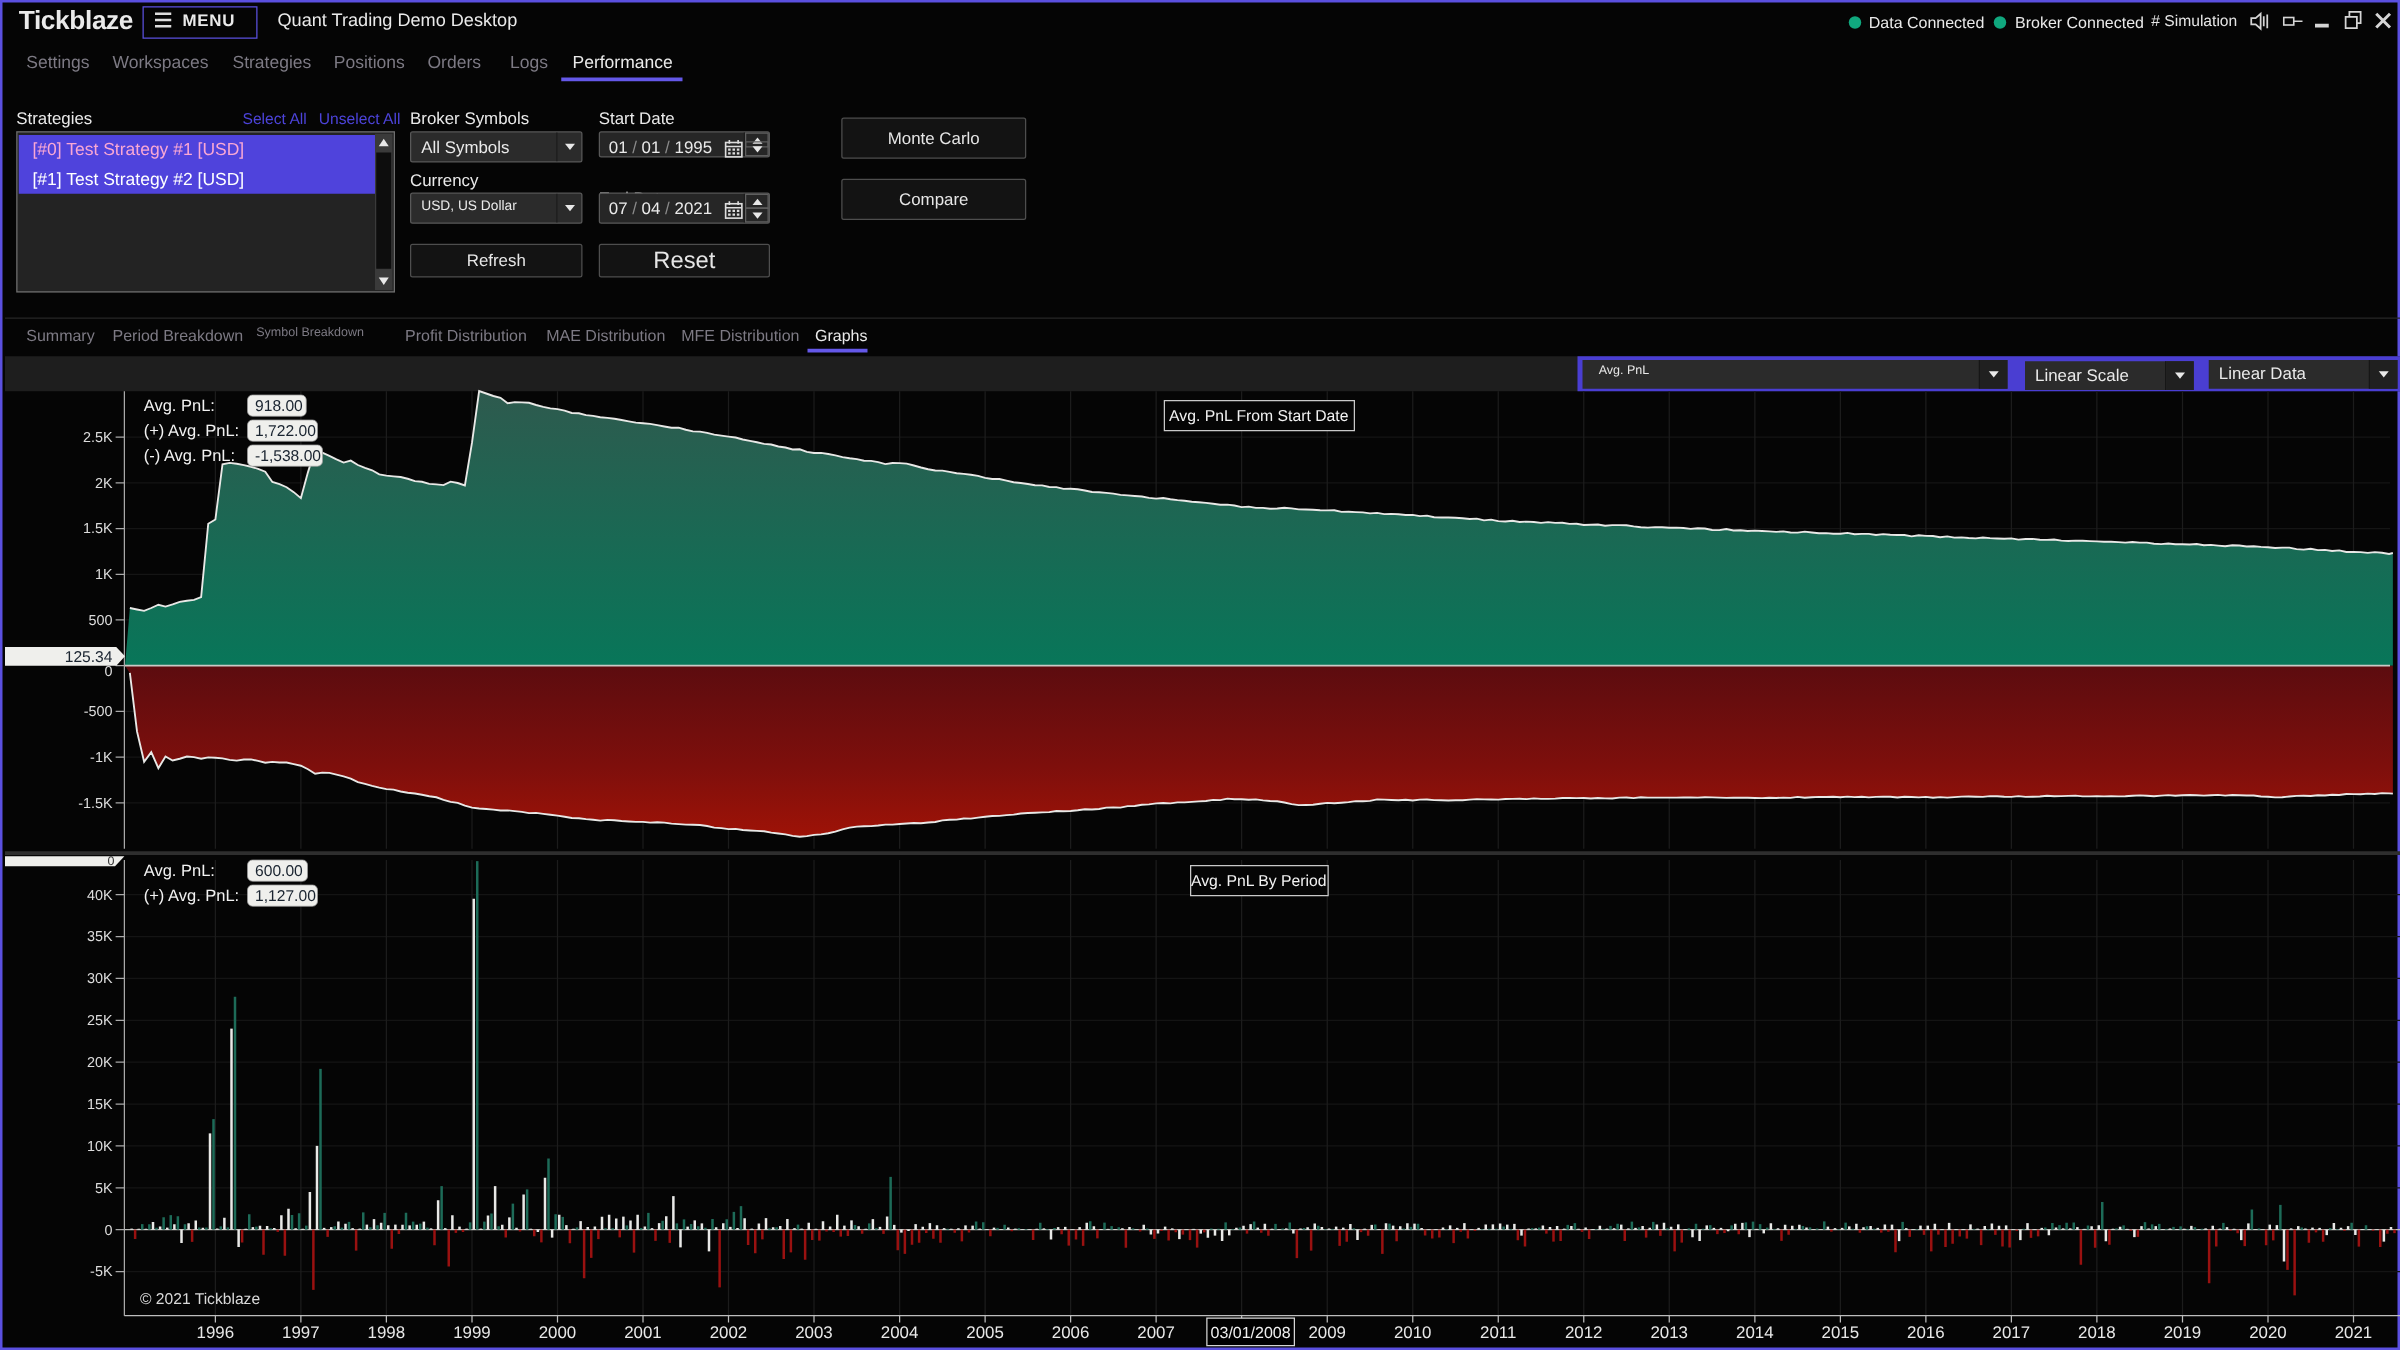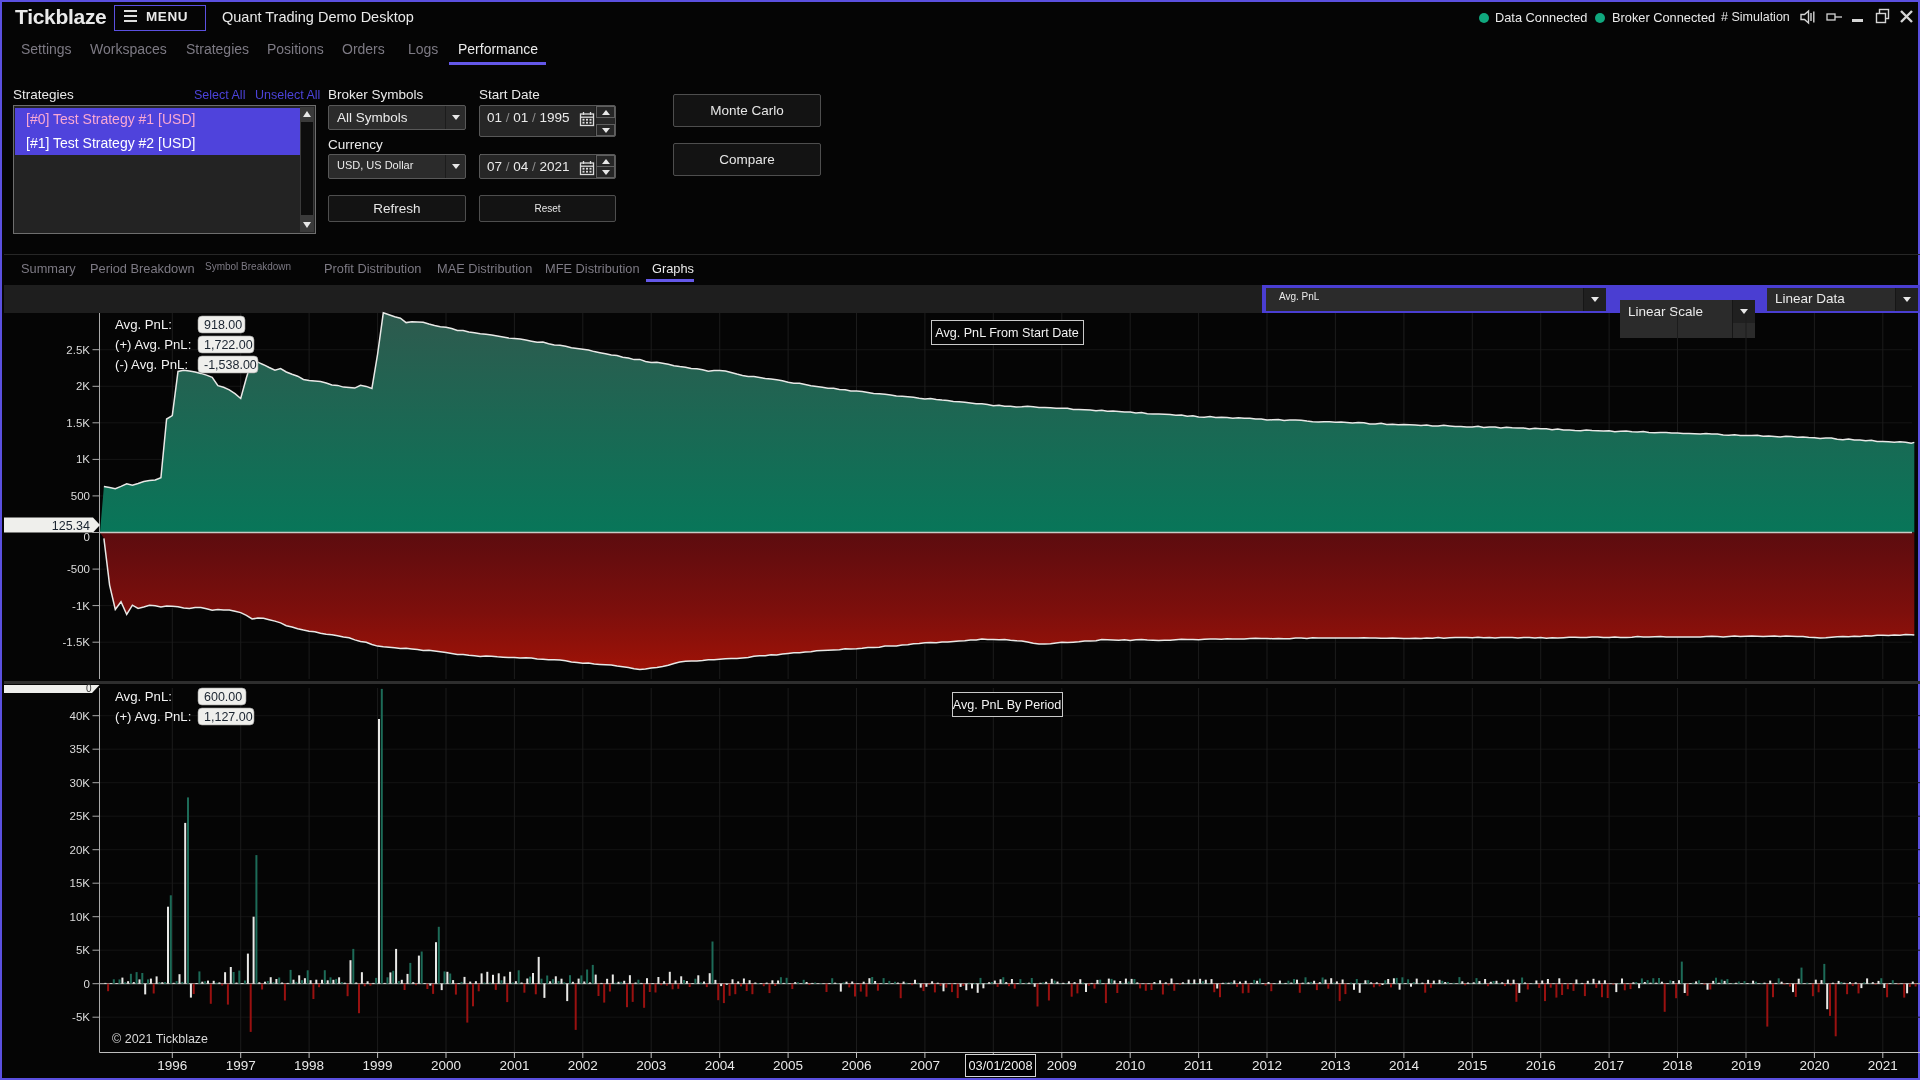--- a/index.html
+++ b/index.html
@@ -86,21 +86,21 @@
     </div>
 <div class="tx" style="left:326px;top:135px;font-size:13.5px">Currency</div>
 <div class="combo" style="left:326px;top:152px;width:138px;height:25px">
  <div class="tx" style="left:8px;top:4px;font-size:11px">USD, US Dollar</div>
  <div class="arr">
         <div class="car"></div>
       </div>
     </div>
 
 <div class="tx" style="left:477px;top:85px;font-size:13.5px">Start Date</div>
-<div class="combo" style="left:477px;top:103px;width:137px;height:32px;background:#262626">
+<div class="combo" style="left:477px;top:103px;width:137px;height:21px;background:#262626">
  <div class="tx" style="left:7px;top:4px;font-size:13.5px">01 <span style="color:#8a8a8a">/</span> 01 <span style="color:#8a8a8a">/</span> 1995</div>
  <svg class="abs" style="left:99px;top:4.5px" width="16" height="16" viewBox="0 0 16 16">
  <rect x="1.5" y="3" width="13" height="11.5" fill="none" stroke="#ddd" stroke-width="1.3"></rect>
  <line x1="1.5" y1="6.2" x2="14.5" y2="6.2" stroke="#ddd" stroke-width="1.3"></line>
  <line x1="4.5" y1="1" x2="4.5" y2="4" stroke="#ddd" stroke-width="1.3"></line>
  <line x1="11.5" y1="1" x2="11.5" y2="4" stroke="#ddd" stroke-width="1.3"></line>
  <rect x="3.5" y="7.8" width="2" height="1.8" fill="#ddd"></rect>
         <rect x="7" y="7.8" width="2" height="1.8" fill="#ddd"></rect>
  <rect x="10.5" y="7.8" width="2" height="1.8" fill="#ddd"></rect>
         <rect x="3.5" y="10.8" width="2" height="1.8" fill="#ddd"></rect>
@@ -133,21 +133,21 @@
  <div class="abs" style="right:19px;top:0;bottom:0;width:1px;background:#1c1c1c"></div>
  <div class="abs" style="right:0;top:0;width:19px;height:12px;border:1px solid #5f5f5f;display:flex;align-items:center;justify-content:center">
   <div style="width:0;height:0;border-left:4px solid transparent;border-right:4px solid transparent;border-bottom:5px solid #e8e8e8"></div>
       </div>
  <div class="abs" style="right:0;bottom:0;width:19px;height:12px;border:1px solid #5f5f5f;display:flex;align-items:center;justify-content:center">
   <div style="width:0;height:0;border-left:4px solid transparent;border-right:4px solid transparent;border-top:5px solid #e8e8e8"></div>
       </div>
 </div>
 
 <div class="btn" style="left:326px;top:193px;width:138px;height:27px;font-size:13.5px;line-height:25px">Refresh</div>
-<div class="btn" style="left:477px;top:193px;width:137px;height:27px;font-size:10px;line-height:25px">Reset</div>
+<div class="btn" style="left:477px;top:193px;width:137px;height:27px;font-size:19px;line-height:25px">Reset</div>
 <div class="btn" style="left:671px;top:92px;width:148px;height:33px;font-size:13.5px;line-height:31px">Monte Carlo</div>
 <div class="btn" style="left:671px;top:141px;width:148px;height:33px;font-size:13.5px;line-height:31px">Compare</div>
 
 <div class="abs" style="left:2px;top:252px;width:1916px;height:1px;background:#272727"></div>
 <div class="tx dim" style="left:19px;top:259px;font-size:12.8px">Summary</div>
 <div class="tx dim" style="left:88px;top:259px;font-size:12.8px">Period Breakdown</div>
 <div class="tx dim" style="left:203px;top:259px;font-size:10px">Symbol Breakdown</div>
 <div class="tx dim" style="left:322px;top:259px;font-size:12.8px">Profit Distribution</div>
 <div class="tx dim" style="left:435px;top:259px;font-size:12.8px">MAE Distribution</div>
 <div class="tx dim" style="left:543px;top:259px;font-size:12.8px">MFE Distribution</div>
@@ -156,21 +156,21 @@
 
 <div class="abs" style="left:2px;top:283px;width:1916px;height:28px;background:#1e1e1e"></div>
 <div class="abs" style="left:1260px;top:283px;width:658px;height:28px;background:#4a3ed2"></div>
 <div class="abs" style="left:1264px;top:285.5px;width:340px;height:23px;background:#2b2b2b">
  <div class="tx" style="left:13px;top:3.5px;font-size:10px">Avg. PnL</div>
  <div class="abs" style="right:22px;top:0;bottom:0;width:1px;background:#161616"></div>
  <div class="abs" style="right:0;top:0;width:22px;height:23px;background:#202020;display:flex;align-items:center;justify-content:center">
         <div class="car"></div>
       </div>
 </div>
-<div class="abs" style="left:1618px;top:298px;width:135px;height:38px;background:#2b2b2b">
+<div class="abs" style="left:1618px;top:287px;width:135px;height:23px;background:#2b2b2b">
  <div class="tx" style="left:8px;top:3.5px;font-size:13.5px">Linear Scale</div>
  <div class="abs" style="right:22px;top:0;bottom:0;width:1px;background:#161616"></div>
  <div class="abs" style="right:0;top:0;width:22px;height:23px;background:#202020;display:flex;align-items:center;justify-content:center">
         <div class="car"></div>
       </div>
 </div>
 <div class="abs" style="left:1765px;top:285.5px;width:151px;height:23px;background:#2b2b2b">
  <div class="tx" style="left:8px;top:3.5px;font-size:13.5px">Linear Data</div>
  <div class="abs" style="right:22px;top:0;bottom:0;width:1px;background:#161616"></div>
  <div class="abs" style="right:0;top:0;width:22px;height:23px;background:#202020;display:flex;align-items:center;justify-content:center">

